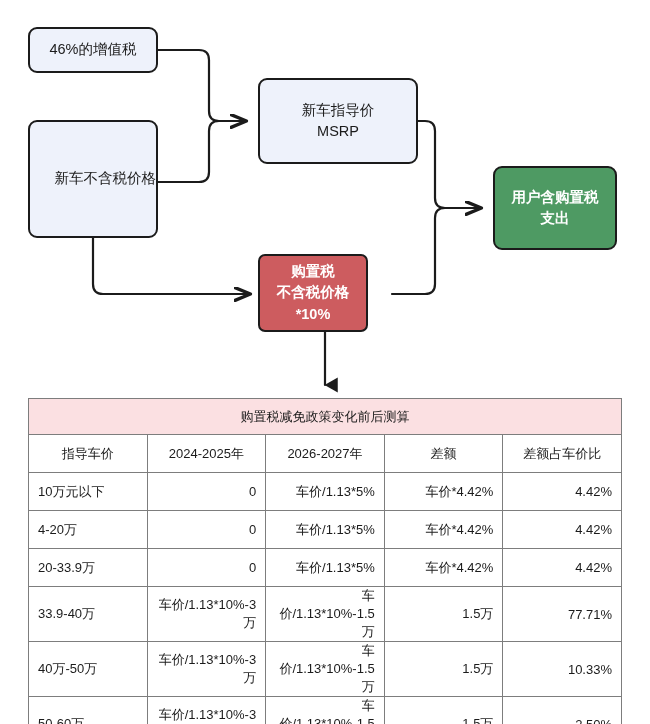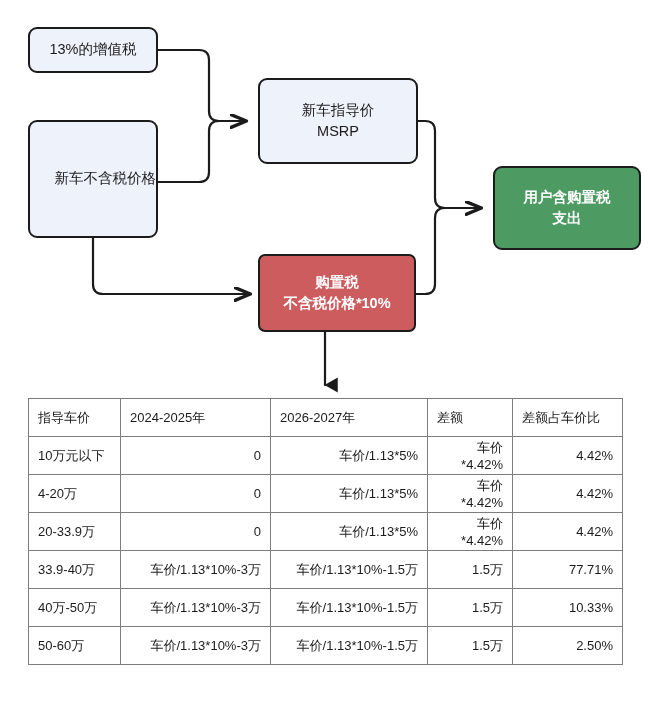--- a/index.html
+++ b/index.html
@@ -60,22 +60,22 @@
     color: #ffffff;
     font-weight: bold;
     font-size: 14.5px;
     border-radius: 9px;
   }
 
   
   #node-vat      { left: 28px;  top: 27px;  width: 130px; height: 46px; }
   #node-preprice { left: 28px;  top: 120px; width: 130px; height: 118px; justify-content: flex-end; }
   #node-msrp     { left: 258px; top: 78px;  width: 160px; height: 86px; }
-  #node-purtax   { left: 258px; top: 254px; width: 158px; height: 78px; }
-  #node-output   { left: 493px; top: 166px; width: 148px; height: 84px; }
+  #node-purtax   { left: 258px; top: 254px; width: 110px; height: 78px; }
+  #node-output   { left: 493px; top: 166px; width: 124px; height: 84px; }
 
   
   #calc-table {
     position: absolute;
     left: 28px;
     top: 398px;
     width: 594px;
     border-collapse: collapse;
     table-layout: fixed;
     font-size: 13px;
@@ -88,21 +88,21 @@
     height: 38px;
     font-weight: normal;
     box-sizing: border-box;
   }
   #calc-table .title-cell {
     background: #fbe0e2;
     text-align: center;
     height: 36px;
   }
   #calc-table .col-head {
-    text-align: left;
+    text-align: center;
     margin-top: 35px;
   }
   .c0 { width: 92px;  text-align: left; }
   .c1 { width: 150px; text-align: right; }
   .c2 { width: 157px; text-align: right; }
   .c3 { width: 85px;  text-align: right; }
   .c4 { width: 110px; text-align: right; }
 </style>
 </head>
 <body>
@@ -129,21 +129,21 @@
 
       <path d="M392,121 H425 Q435,121 435,131 V198 Q435,208 445,208 H481"></path>
 
       <path d="M392,294 H425 Q435,294 435,284 V218 Q435,208 445,208 H481" marker-end="url(#arrowhead)"></path>
 
       <path d="M325,332 V385" marker-end="url(#arrowhead-solid)"></path>
     </g>
   </svg>
 
   <div class="node blue" id="node-vat">
-    <span class="node-label">13%的增值税</span>
+    <span class="node-label">46%的增值税</span>
   </div>
 
   <div class="node blue" id="node-preprice">
     <span class="node-label">新车不含税价格</span>
   </div>
 
   <div class="node blue" id="node-msrp">
     <div>
       <span class="node-label">新车指导价</span>
       <span class="node-label">MSRP</span>
@@ -160,20 +160,23 @@
   <div class="node green" id="node-output">
     <div>
       <span class="node-label">用户含购置税</span>
       <span class="node-label">支出</span>
     </div>
   </div>
 
   <table id="calc-table">
     <tbody>
       <tr>
+        <td class="title-cell" colspan="5">购置税减免政策变化前后测算</td>
+      </tr>
+      <tr>
         <th class="col-head c0">指导车价</th>
         <th class="col-head c1">2024-2025年</th>
         <th class="col-head c2">2026-2027年</th>
         <th class="col-head c3">差额</th>
         <th class="col-head c4">差额占车价比</th>
       </tr>
 
       <tr>
         <td class="c0">10万元以下</td>
         <td class="c1">0</td>

